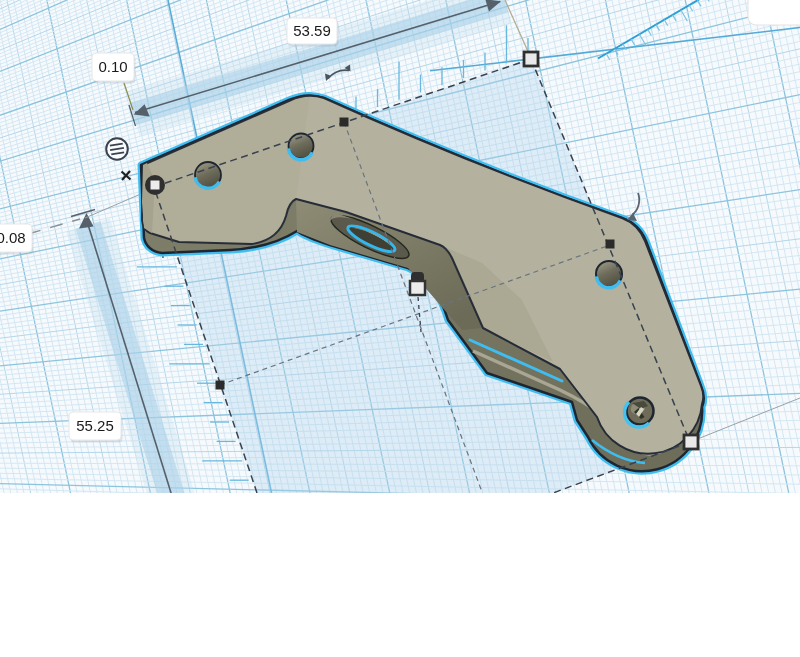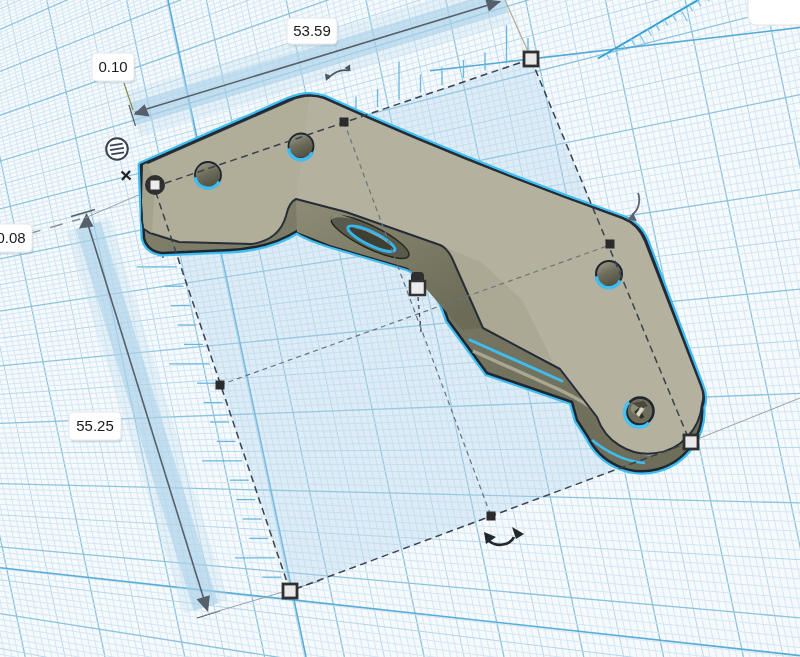--- a/index.html
+++ b/index.html
@@ -1,16 +1,16 @@
 <!DOCTYPE html>
 <html><head><meta charset="utf-8">
 <style>
 html,body{margin:0;padding:0;}
 body{font-family:"Liberation Sans",sans-serif;}
-#stage{position:relative;width:800px;height:657px;overflow:hidden;background:#f7fafd;}
+#stage{position:relative;width:800px;height:493px;overflow:hidden;background:#f7fafd;}
 svg{position:absolute;left:0;top:0;}
 </style></head>
 <body>
 <div id="stage">
 <svg width="800" height="657" viewBox="0 0 800 657">
 <defs>
 <linearGradient id="wallg" x1="0.2" y1="0" x2="0.8" y2="1">
 <stop offset="0" stop-color="#82816c"></stop>
           <stop offset="1" stop-color="#6e6d59"></stop>
 </linearGradient>

